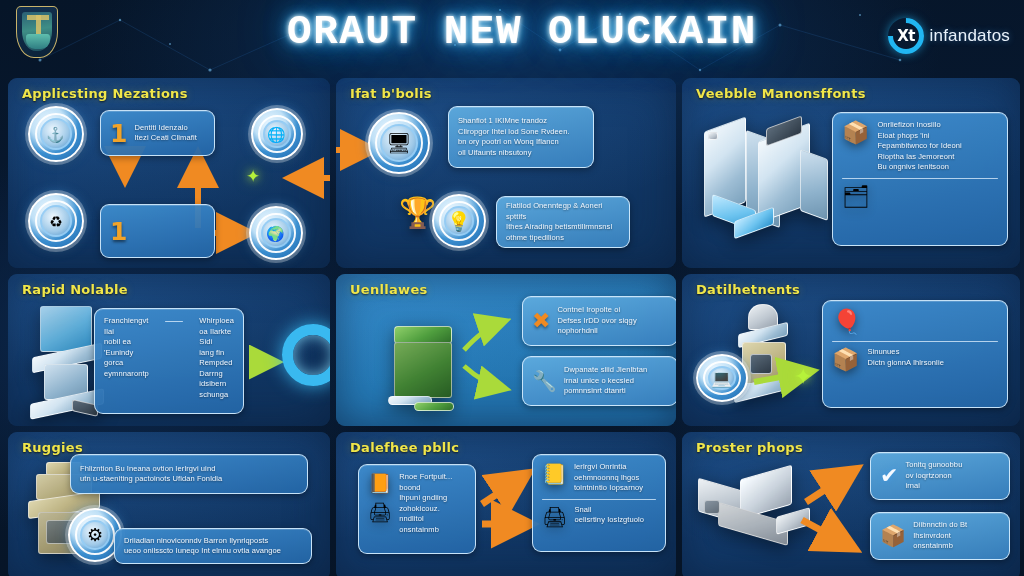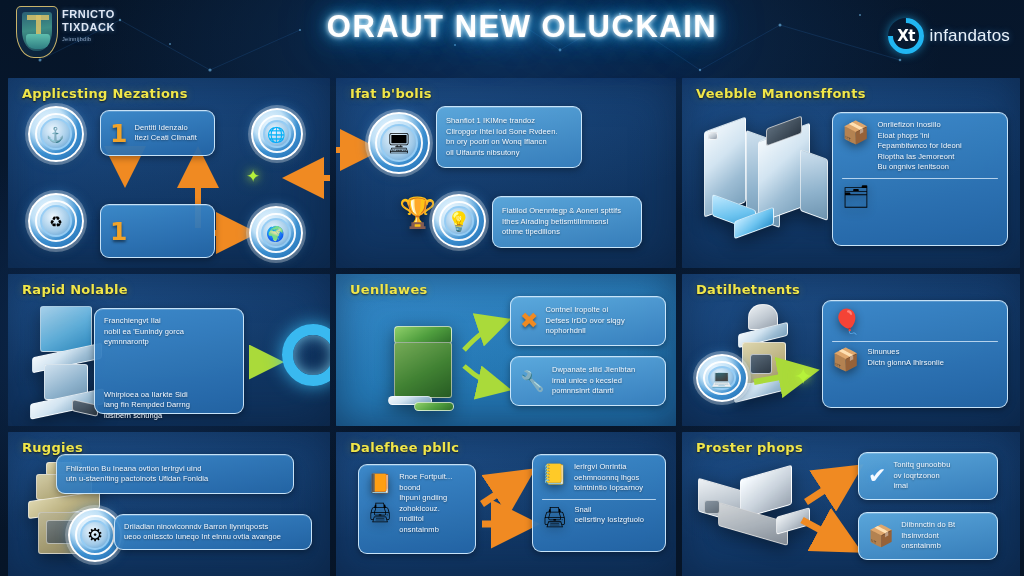--- a/index.html
+++ b/index.html
@@ -44,28 +44,28 @@
   .crest-text{
     position:absolute; left:62px; top:8px; width:110px;
     color:#cfd8e8; text-shadow:0 0 4px rgba(120,190,255,.5);
   }
   .crest-l1{ font-size:11px; font-weight:700; letter-spacing:.6px; line-height:13px; color:#dfe7f4;}
   .crest-l2{ font-size:11px; font-weight:700; letter-spacing:.6px; line-height:13px; color:#dfe7f4;}
   .crest-l3{ font-size:5.5px; letter-spacing:.3px; line-height:9px; color:#8fa6c4; margin-top:1px;}
 
   .title{
     position:absolute; left:0; right:0; top:9px; text-align:center;
-    font-size:31px; font-weight:800; letter-spacing:1.5px;
+    font-size:41px; font-weight:800; letter-spacing:1.5px;
     color:#ffffff;
     text-shadow:
       0 0 5px #ffffff,
       0 0 12px #49c8ff,
       0 0 26px #1f9ae8,
       0 0 48px #0d63b5;
-    font-family:Liberation Sans, sans-serif;
+    font-family:Liberation Mono, monospace;
     margin-left:20px;
   }
   .brand{
     position:absolute; right:14px; top:16px; height:40px; display:flex; align-items:center; gap:6px;
   }
   .brand-ring{
     width:36px; height:36px; border-radius:50%;
     border:5px solid #21b6f2;
     border-left-color:transparent;
     transform:rotate(45deg);
@@ -82,21 +82,21 @@
     text-shadow:0 0 6px rgba(90,170,255,.45);
   }
 
   
   .grid{
     position:absolute; left:8px; top:78px; width:1008px; height:490px;
     display:grid; grid-template-columns:322px 340px 338px;
     grid-template-rows:190px 152px 148px; gap:6px 6px; z-index:2;
   }
   .panel{
-    position:relative; border-radius:1px; overflow:hidden;
+    position:relative; border-radius:9px; overflow:hidden;
     background:linear-gradient(165deg,#14427a 0%,#123a6b 40%,#0e2f57 100%);
     box-shadow:inset 0 0 40px rgba(10,30,60,.6);
   }
   .panel.light{
     background:linear-gradient(165deg,#2f86c4 0%,#2579b5 50%,#1e6aa3 100%);
   }
   .panel::after{
     content:""; position:absolute; inset:0; pointer-events:none;
     background:radial-gradient(ellipse 120% 80% at 30% 20%, rgba(90,160,230,.12), rgba(0,0,0,0) 70%);
   }
@@ -112,20 +112,21 @@
   .card{
     position:absolute;
     background:linear-gradient(170deg,rgba(62,140,205,.95),rgba(36,102,167,.95));
     border:1.6px solid rgba(215,238,255,.9);
     border-radius:9px;
     box-shadow:0 2px 7px rgba(0,0,0,.35), inset 0 1px 0 rgba(255,255,255,.18);
     display:flex; align-items:center; gap:7px; padding:7px 9px;
   }
   .card.pale{
     background:linear-gradient(170deg,rgba(93,170,222,.96),rgba(56,128,190,.96));
+    margin-left:12px;
   }
   .card .txt{
     color:#f2f8ff; font-size:7.5px; line-height:10.5px; letter-spacing:.1px;
     text-shadow:0 1px 2px rgba(0,0,0,.45);
     filter:blur(.25px);
   }
   .card .num{
     color:#f0a32a; font-size:25px; font-weight:800; line-height:25px;
     text-shadow:0 2px 3px rgba(0,0,0,.5);
     font-family:"DejaVu Sans", sans-serif; flex:0 0 auto;
@@ -226,25 +227,20 @@
 <div class="header">
 
   <div class="crest">
     <div class="crest-shield">
       <div class="crest-in"></div>
       <div class="crest-bar"></div>
       <div class="crest-stem"></div>
       <div class="crest-pot"></div>
     </div>
   </div>
-  <div class="crest-text">
-    <div class="crest-l1">FRNICTO</div>
-    <div class="crest-l2">TIXDACK</div>
-    <div class="crest-l3">Jeinnijbdib</div>
-  </div>
 
   <div class="title">ORAUT NEW OLUCKAIN</div>
 
   <div class="brand">
     <div class="brand-ring">
       <span class="brand-xt">Xt</span>
     </div>
     <div class="brand-name">infandatos</div>
   </div>
 </div>
@@ -329,21 +325,21 @@
 
       <div class="card pale" style="left:100px;top:28px;width:146px;height:62px">
         <div class="txt">
           <div>Shanfiot 1 IKIMne trandoz</div>
           <div>Cliropgor Ihtei lod Sone Rvdeen.</div>
           <div>bn ory pootri on Wonq Iflancn</div>
           <div>oll Uifaunts nibsutony</div>
         </div>
       </div>
 
-      <div class="card pale" style="left:156px;top:118px;width:150px;height:52px">
+      <div class="card pale" style="left:148px;top:118px;width:134px;height:52px">
         <div class="txt">
           <div>Fiatilod Onenntegp &amp; Aoneri spttifs</div>
           <div>Ithes Airading betismtillrmnsnsl</div>
           <div>othme tipedilions</div>
         </div>
       </div>
     </div>
   </div>
 
   <div class="panel">
@@ -384,21 +380,21 @@
     <div class="p-title">Rapid Nolable</div>
     <div class="pbody">
       <div class="iso" style="left:22px;top:32px;width:80px;height:110px">
         <div class="slab cyn" style="left:10px;top:0;width:52px;height:46px;opacity:.85"></div>
         <div class="slab" style="left:2px;top:44px;width:70px;height:16px;transform:skewY(-12deg)"></div>
         <div class="slab d" style="left:14px;top:58px;width:44px;height:36px"></div>
         <div class="slab" style="left:0px;top:90px;width:74px;height:16px;transform:skewY(-12deg)"></div>
         <div class="slab dk" style="left:42px;top:96px;width:26px;height:12px;transform:skewY(12deg)"></div>
       </div>
 
-      <div class="card" style="left:86px;top:34px;width:150px;height:106px;align-items:flex-start;flex-direction:column;gap:16px">
+      <div class="card" style="left:86px;top:34px;width:150px;height:106px;align-items:flex-start;flex-direction:row;gap:16px">
         <div class="txt">
           <div>Franchiengvt Ilai</div>
           <div>nobil ea 'Eunindy gorca</div>
           <div>eymnnarontp</div>
         </div>
         <div class="hr" style="width:100%"></div>
         <div class="txt">
           <div>Whirpioea oa Ilarkte Sidi</div>
           <div>iang fin Rempded Darrng</div>
           <div>idsibern schunga</div>
@@ -501,28 +497,28 @@
         <div class="slab tan" style="left:10px;top:50px;width:50px;height:42px;filter:brightness(.86)"></div>
         <div class="slab dk" style="left:18px;top:58px;width:30px;height:24px;opacity:.7"></div>
       </div>
 
       <div class="medal" style="left:60px;top:76px;width:54px;height:54px">
         <div class="ring2"></div>
           <div class="ring3"></div>
         <span class="gl" style="font-size:18px">⚙</span>
       </div>
 
-      <div class="card" style="left:48px;top:22px;width:238px;height:40px">
+      <div class="card" style="left:62px;top:22px;width:238px;height:40px">
         <div class="txt">
           <div>Fhlizntion Bu Ineana ovtion Ierlrgvi uind</div>
           <div>utn u-staeniting pactoinots Ufidan Fonldia</div>
         </div>
       </div>
 
-      <div class="card" style="left:106px;top:82px;width:198px;height:36px">
+      <div class="card" style="left:106px;top:96px;width:198px;height:36px">
         <div class="txt">
           <div>Driiadian ninoviconndv Barron Ilynriqposts</div>
           <div>ueoo onilsscto Iuneqo Int elnnu ovtia avangoe</div>
         </div>
       </div>
     </div>
   </div>
 
   <div class="panel">
     <div class="p-title">Dalefhee pbllc</div>

